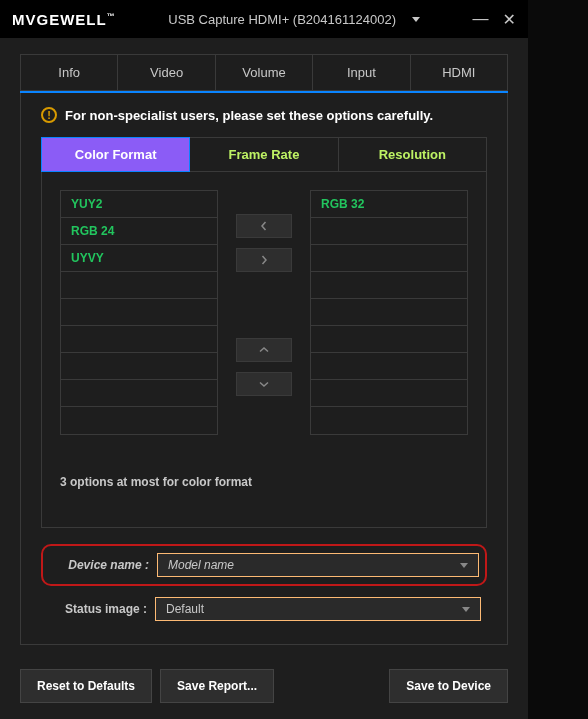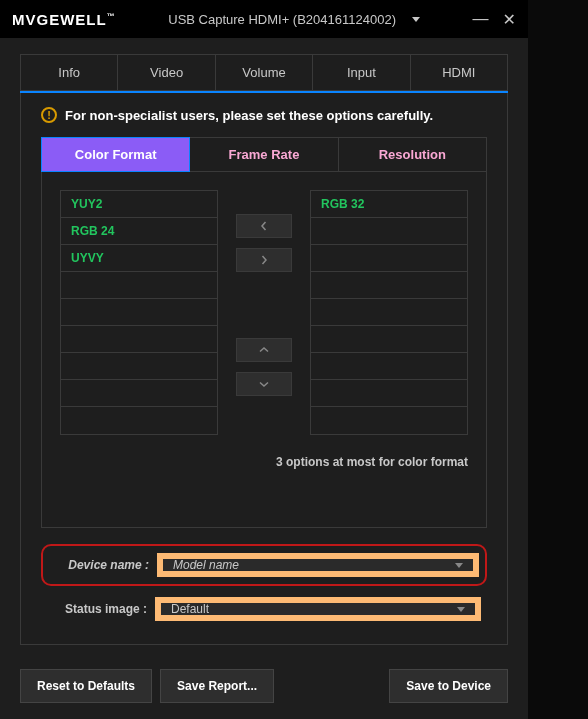--- a/index.html
+++ b/index.html
@@ -15,37 +15,37 @@
 .content { flex: 1; padding: 16px 20px 12px 20px; display: flex; flex-direction: column; }
 .tabs { display: flex; border: 1px solid #3a3a3a; }
 .tab { flex: 1; text-align: center; padding: 10px 0; color: #c8c8c8; border-right: 1px solid #3a3a3a; cursor: pointer; background: #1e1e1e; }
 .tab:last-child { border-right: none; }
 .tab.active { background: #0a84ff; color: #fff; font-weight: bold; }
 .bluebar { height: 2px; background: #0a84ff; }
 .panel { flex: 1; border: 1px solid #3a3a3a; border-top: none; padding: 14px 20px 16px 20px; display: flex; flex-direction: column; }
 .warning { display: flex; align-items: center; gap: 8px; color: #fff; font-size: 13px; font-weight: bold; margin-bottom: 14px; }
 .warn-icon { width: 16px; height: 16px; border: 2px solid #d89a00; border-radius: 50%; color: #d89a00; display: flex; align-items: center; justify-content: center; font-size: 11px; font-weight: bold; }
 .subtabs { display: flex; }
-.subtab { flex: 1; text-align: center; padding: 9px 0; color: #f9a8d4; border: 1px solid #3a3a3a; cursor: pointer; background: #1e1e1e; font-weight: bold; }
+.subtab { flex: 1; text-align: center; padding: 9px 0; color: #bef264; border: 1px solid #3a3a3a; cursor: pointer; background: #1e1e1e; font-weight: bold; }
 .subtab + .subtab { border-left: none; }
 .subtab.active { background: #8b5cf6; color: #fff; border-color: #0a84ff; }
 .listarea { flex: 1; border: 1px solid #3a3a3a; border-top: none; padding: 18px; display: flex; flex-direction: column; }
 .listrow { display: flex; gap: 18px; }
 .listbox { width: 180px; border: 1px solid #3a3a3a; }
 .mid { flex: 1; display: flex; flex-direction: column; align-items: center; gap: 10px; padding-top: 24px; }
 .listrowi { height: 27px; display: flex; align-items: center; padding: 0 10px; border-bottom: 1px solid #3a3a3a; color: #22c55e; font-size: 12px; font-weight: bold; }
 .listrowi:last-child { border-bottom: none; }
 .listrowi.empty { color: transparent; }
 .movebtn { width: 56px; height: 24px; background: #2e2e2e; border: 1px solid #3a3a3a; display: flex; align-items: center; justify-content: center; color: #888; cursor: pointer; }
 .spacer { height: 46px; }
-.hint { color: #c8c8c8; font-size: 12px; font-weight: bold; margin-top: 20px; text-align: right; }
+.hint { color: #c8c8c8; font-size: 12px; font-weight: bold; margin-top: 40px; }
 .formrow { display: flex; align-items: center; gap: 8px; padding: 7px 6px; }
 .formrow.highlight { border: 2px solid #c01818; border-radius: 10px; font-style: italic; }
 .label { width: 100px; text-align: right; color: #c8c8c8; font-size: 12px; font-weight: bold; }
-.select { flex: 1; background: #2a2a2a; border: 6px solid #fdba74; height: 24px; display: flex; align-items: center; padding: 0 10px; color: #c8c8c8; font-size: 12px; cursor: pointer; justify-content: space-between; }
+.select { flex: 1; background: #2a2a2a; border: 1px solid #fdba74; height: 24px; display: flex; align-items: center; padding: 0 10px; color: #c8c8c8; font-size: 12px; cursor: pointer; justify-content: space-between; }
 .select .caret { width: 0; height: 0; border-left: 4px solid transparent; border-right: 4px solid transparent; border-top: 5px solid #888; }
 .footer { padding: 12px 20px 16px 20px; display: flex; gap: 8px; }
 .btn { background: #2e2e2e; border: 1px solid #444; color: #fff; padding: 9px 16px; cursor: pointer; font-size: 12px; font-weight: bold; }
 .footer .spacer2 { flex: 1; }
 svg { width: 10px; height: 10px; }
 </style>
 </head>
 <body>
 
 <div class="window">

